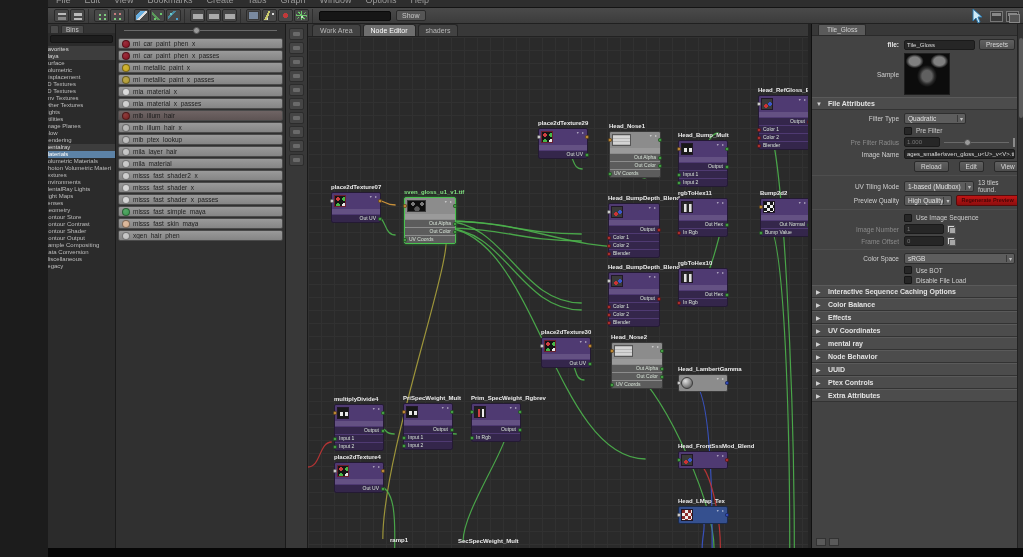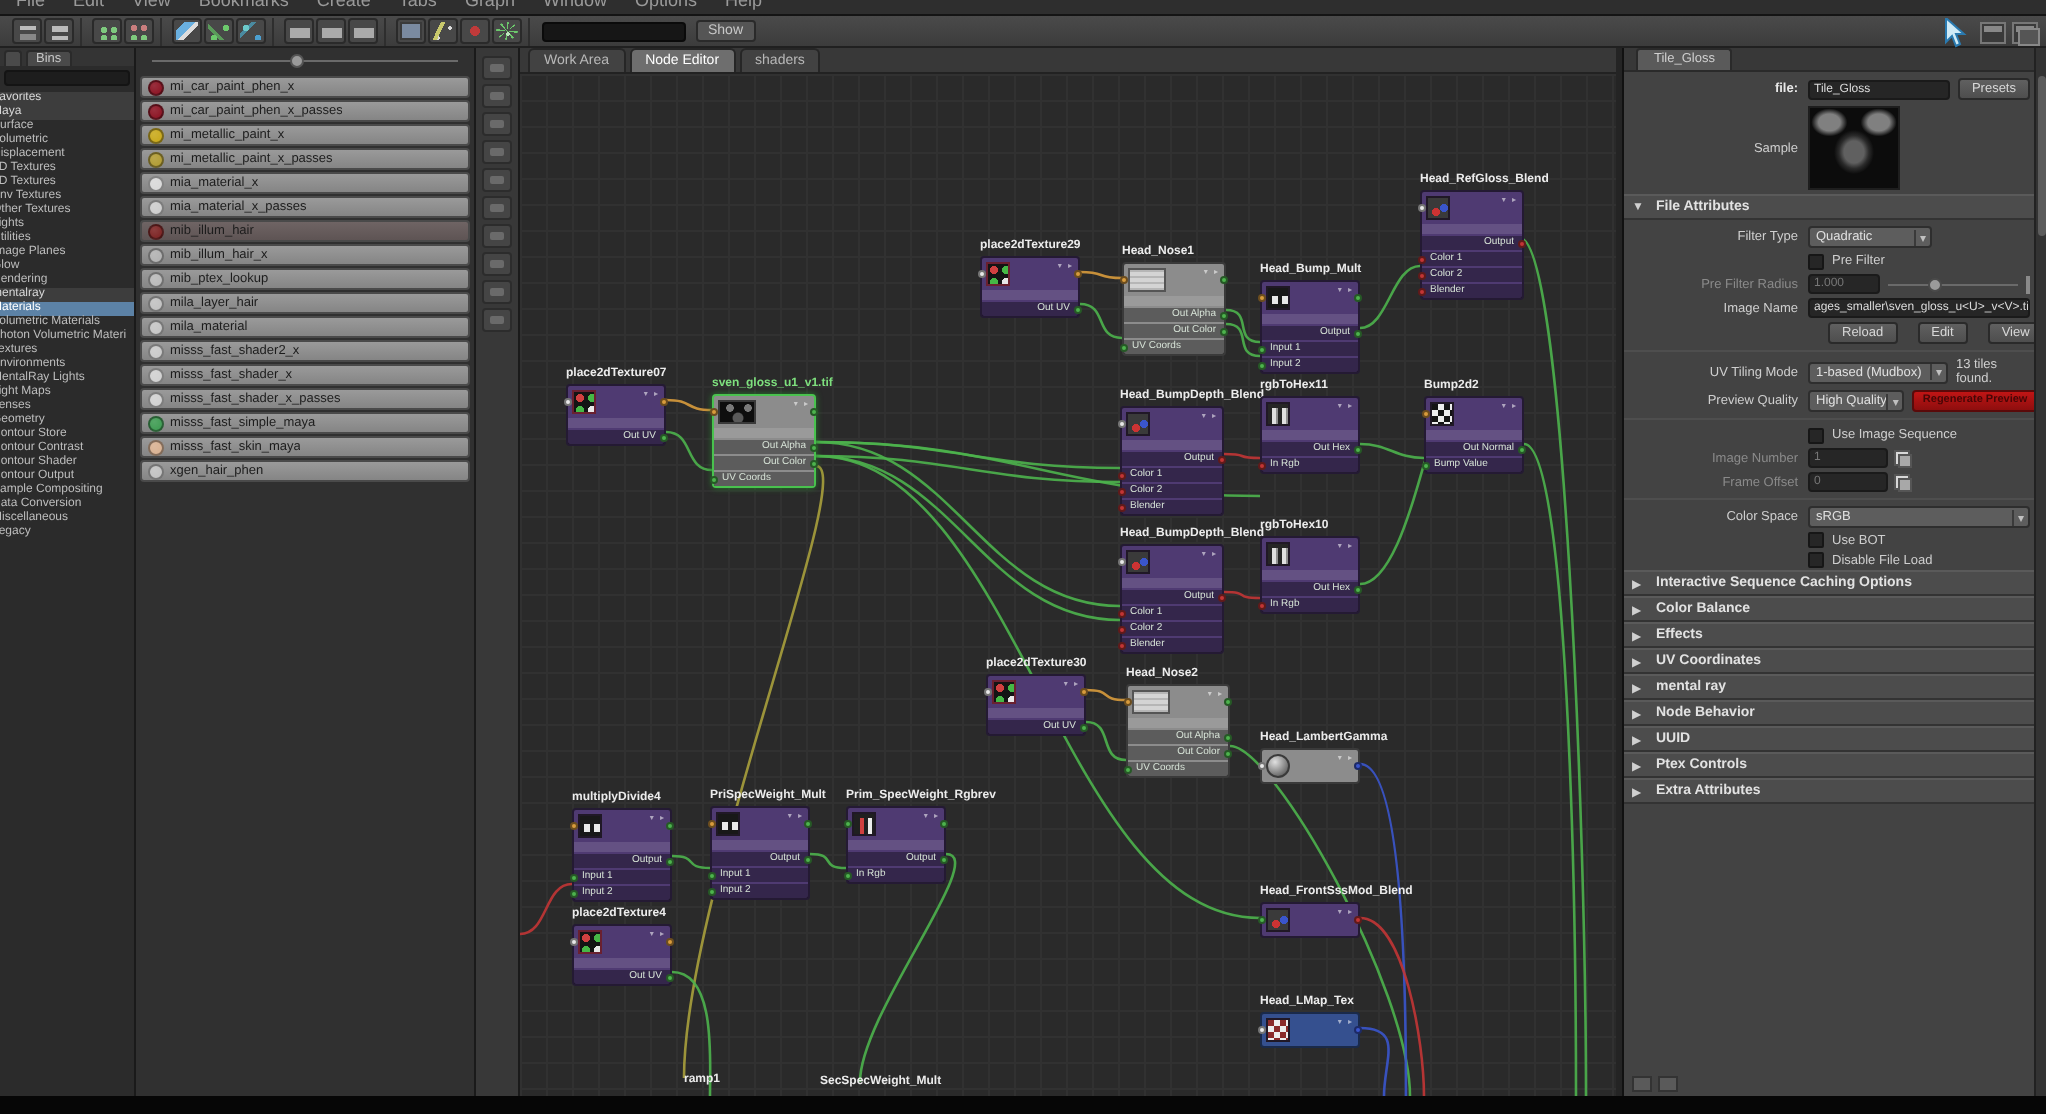--- a/index.html
+++ b/index.html
@@ -1,17 +1,17 @@
 <!DOCTYPE html>
 <html><head>
 <meta charset="utf-8">
 <style>
   *{margin:0;padding:0;box-sizing:border-box;font-family:"Liberation Sans",sans-serif;}
   html,body{width:1023px;height:557px;overflow:hidden;background:#1c1c1c;}
-  .root{width:1023px;height:557px;display:flex;flex-direction:column;position:relative;}
+  .root{width:1023px;height:557px;display:flex;flex-direction:column;position:relative;padding-left:48px;}
 
   
   .menubar{height:8px;background:#2e2e2e;overflow:hidden;display:flex;gap:14px;padding:0 8px;border-bottom:1px solid #141414;}
   .menu-item{font-size:9px;color:#9a9a9a;line-height:15px;margin-top:-7px;white-space:nowrap;}
 
   
   .toolbar{height:16px;background:linear-gradient(#4a4a4a,#3c3c3c);display:flex;align-items:center;padding:0 3px;gap:2px;border-bottom:1px solid #202020;position:relative;}
   .tgroup{display:flex;gap:1px;padding:0 3px;border-right:1px solid #2e2e2e;height:14px;align-items:center;}
   .tbtn{width:15px;height:13px;background:#484848;border:1px solid #2a2a2a;border-radius:2px;position:relative;}
   .tbtn i{position:absolute;inset:1px;display:block;}

